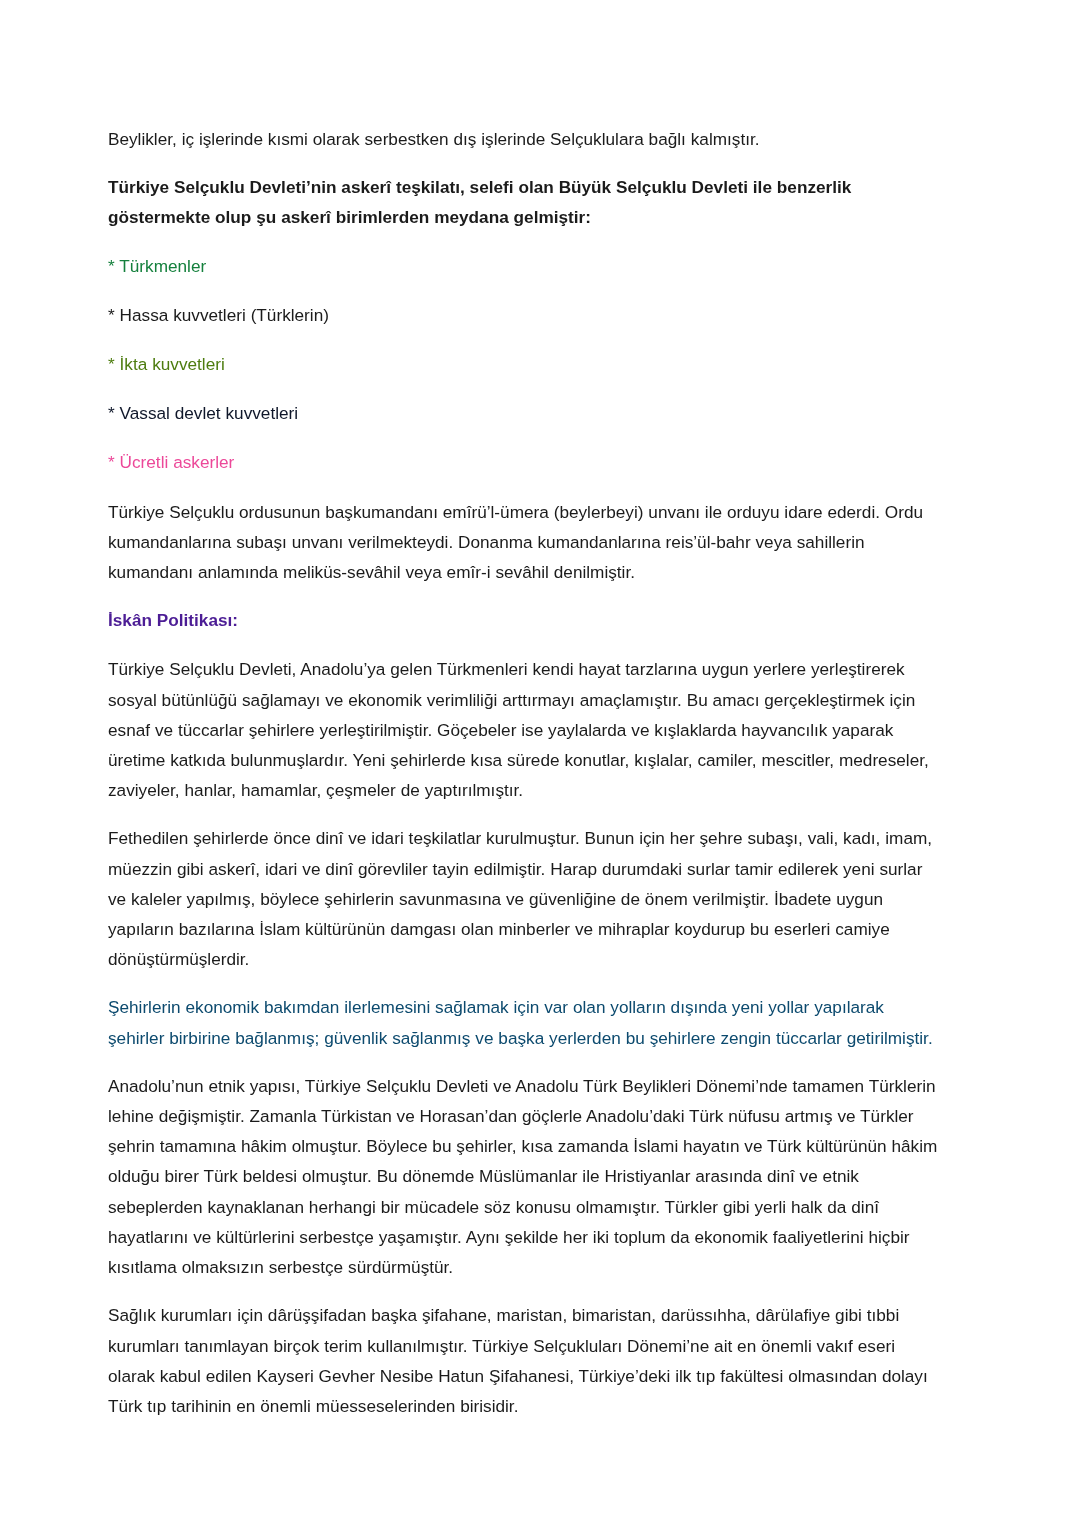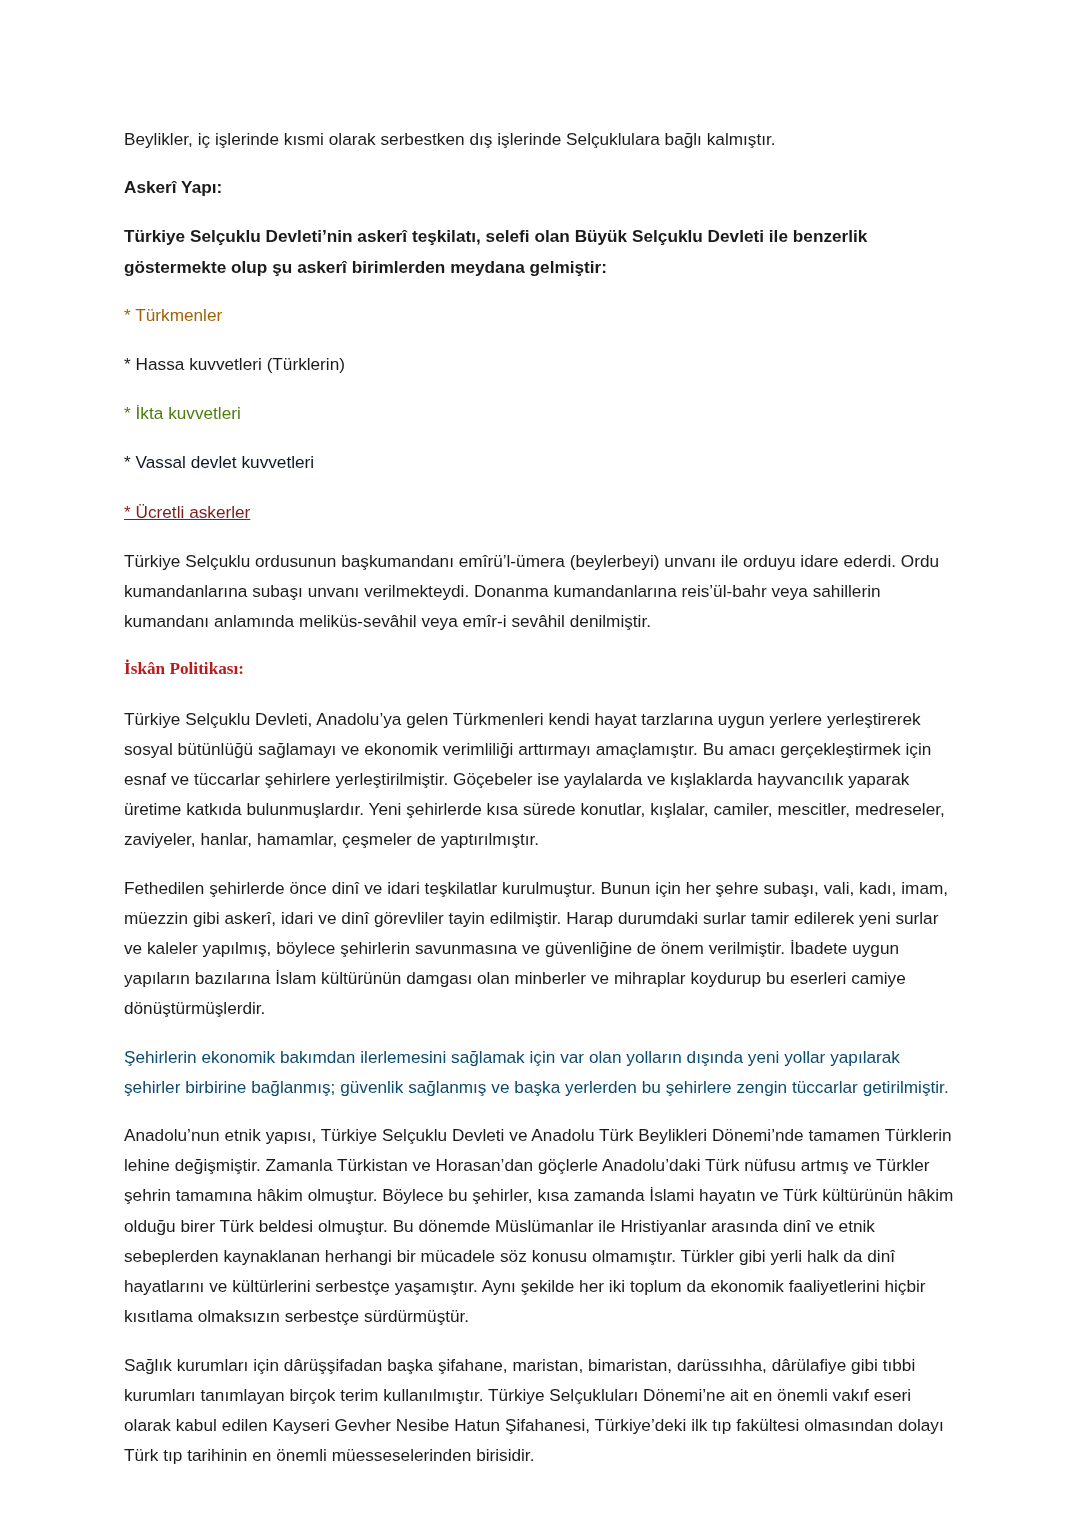--- a/index.html
+++ b/index.html
@@ -11,21 +11,21 @@
   .page {
     position: relative;
     width: 1080px;
     height: 1527px;
     background: #ffffff;
     box-sizing: border-box;
     overflow: hidden;
   }
   .content {
     position: absolute;
-    left: 124px;
+    left: 108px;
     top: 124px;
     width: 835px;
   }
   .doc-text,
   .doc-head,
   .doc-bullet {
     font-family: "Liberation Sans", sans-serif;
     font-size: 17.2px;
     line-height: 30.2px;
     color: #1b1b1b;
@@ -46,28 +46,27 @@
     font-weight: normal;
   }
 </style>
 </head>
 <body style="background: rgb(255, 255, 255);">
 
 <div class="page" style="background: rgb(255, 255, 255);">
   <div class="content" id="doc-body">
 
   <p class="doc-text" style="color: rgb(27, 27, 27);"><span>Beylikler, iç işlerinde kısmi olarak serbestken dış işlerinde Selçuklulara bağlı kalmıştır.</span></p>
-      <p class="doc-head" style="color: rgb(27, 27, 27);"><b>Askerî Yapı:</b></p>
       <p class="doc-text" style="color: rgb(27, 27, 27); font-weight: bold;"><span>Türkiye Selçuklu Devleti’nin askerî teşkilatı, selefi olan Büyük Selçuklu Devleti ile benzerlik göstermekte olup şu askerî birimlerden meydana gelmiştir:</span></p>
-      <p class="doc-bullet" style="color: #a16207;"><span>* Türkmenler</span></p>
+      <p class="doc-bullet" style="color: #15803d;"><span>* Türkmenler</span></p>
       <p class="doc-bullet" style="color: rgb(27, 27, 27);"><span>* Hassa kuvvetleri (Türklerin)</span></p>
       <p class="doc-bullet" style="color: #4d7c0f;"><span>* İkta kuvvetleri</span></p>
       <p class="doc-bullet" style="color: #0f172a;"><span>* Vassal devlet kuvvetleri</span></p>
-      <p class="doc-bullet" style="color: #7f1d1d; text-decoration: underline;"><span>* Ücretli askerler</span></p>
+      <p class="doc-bullet" style="color: #ec4899;"><span>* Ücretli askerler</span></p>
       <p class="doc-text" style="color: rgb(27, 27, 27);"><span>Türkiye Selçuklu ordusunun başkumandanı </span><b>emîrü’l-ümera (beylerbeyi)</b><span> unvanı ile orduyu idare ederdi. Ordu kumandanlarına </span><b>subaşı</b><span> unvanı verilmekteydi. Donanma kumandanlarına </span><b>reis’ül-bahr</b><span> veya sahillerin kumandanı anlamında </span><b>meliküs-sevâhil</b><span> veya </span><b>emîr-i sevâhil</b><span> denilmiştir.</span></p>
-      <p class="doc-head" style="color: #b91c1c; font-family: Liberation Serif, serif;"><b>İskân Politikası:</b></p>
+      <p class="doc-head" style="color: #4c1d95;"><b>İskân Politikası:</b></p>
       <p class="doc-text" style="color: rgb(27, 27, 27);"><span>Türkiye Selçuklu Devleti, Anadolu’ya gelen Türkmenleri kendi hayat tarzlarına uygun yerlere yerleştirerek sosyal bütünlüğü sağlamayı ve ekonomik verimliliği arttırmayı amaçlamıştır. Bu amacı gerçekleştirmek için esnaf ve tüccarlar şehirlere yerleştirilmiştir. Göçebeler ise yaylalarda ve kışlaklarda hayvancılık yaparak üretime katkıda bulunmuşlardır. Yeni şehirlerde kısa sürede konutlar, kışlalar, camiler, mescitler, medreseler, zaviyeler, hanlar, hamamlar, çeşmeler de yaptırılmıştır.</span></p>
       <p class="doc-text" style="color: rgb(27, 27, 27);"><span>Fethedilen şehirlerde önce dinî ve idari teşkilatlar kurulmuştur. Bunun için her şehre </span><b>subaşı, vali, kadı, imam, müezzin</b><span> gibi askerî, idari ve dinî görevliler tayin edilmiştir. Harap durumdaki surlar tamir edilerek yeni surlar ve kaleler yapılmış, böylece şehirlerin savunmasına ve güvenliğine de önem verilmiştir. İbadete uygun yapıların bazılarına İslam kültürünün damgası olan minberler ve mihraplar koydurup bu eserleri camiye dönüştürmüşlerdir.</span></p>
       <p class="doc-text" style="color: #0c4a6e;"><span>Şehirlerin ekonomik bakımdan ilerlemesini sağlamak için var olan yolların dışında yeni yollar yapılarak şehirler birbirine bağlanmış; güvenlik sağlanmış ve başka yerlerden bu şehirlere zengin tüccarlar getirilmiştir.</span></p>
       <p class="doc-text" style="color: rgb(27, 27, 27);"><span>Anadolu’nun etnik yapısı, Türkiye Selçuklu Devleti ve Anadolu Türk Beylikleri Dönemi’nde tamamen Türklerin lehine değişmiştir. Zamanla Türkistan ve Horasan’dan göçlerle Anadolu’daki Türk nüfusu artmış ve Türkler şehrin tamamına hâkim olmuştur. Böylece bu şehirler, kısa zamanda İslami hayatın ve Türk kültürünün hâkim olduğu birer Türk beldesi olmuştur. Bu dönemde Müslümanlar ile Hristiyanlar arasında dinî ve etnik sebeplerden kaynaklanan herhangi bir mücadele söz konusu olmamıştır. Türkler gibi yerli halk da dinî hayatlarını ve kültürlerini serbestçe yaşamıştır. Aynı şekilde her iki toplum da ekonomik faaliyetlerini hiçbir kısıtlama olmaksızın serbestçe sürdürmüştür.</span></p>
       <p class="doc-text" style="color: rgb(27, 27, 27);"><span>Sağlık kurumları için </span><b>dârüşşifa</b><span>dan başka </span><b>şifahane, maristan, bimaristan, darüssıhha, dârülafiye</b><span> gibi tıbbi kurumları tanımlayan birçok terim kullanılmıştır. Türkiye Selçukluları Dönemi’ne ait en önemli vakıf eseri olarak kabul edilen </span><b>Kayseri Gevher Nesibe Hatun Şifahanesi</b><span>, Türkiye’deki ilk tıp fakültesi olmasından dolayı Türk tıp tarihinin en önemli müesseselerinden birisidir.</span></p>
     </div>
 </div>
 
 </body></html>

